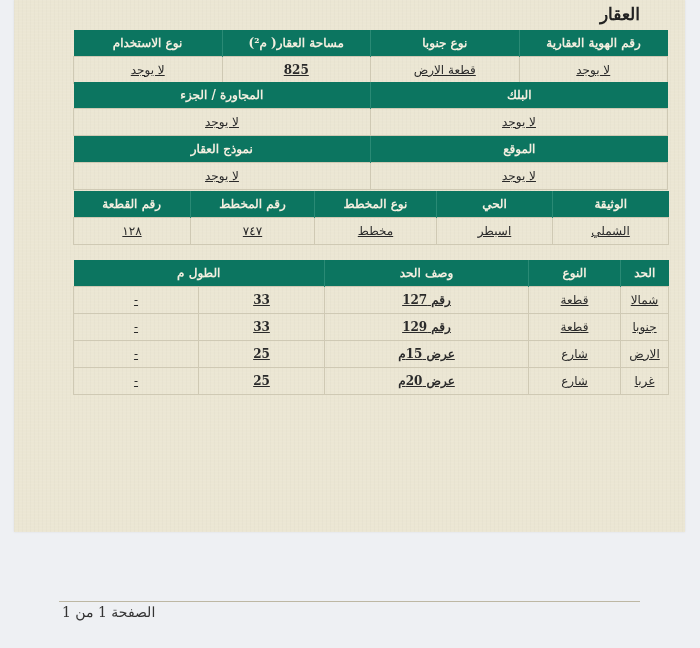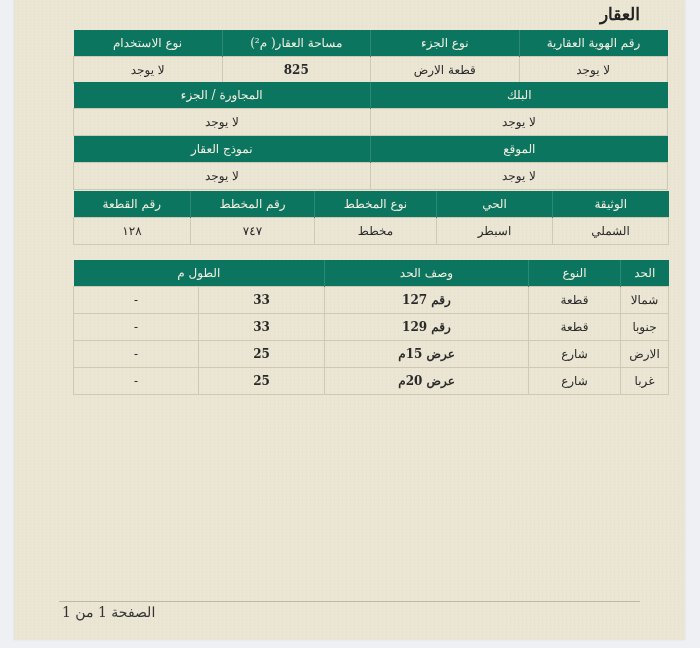--- a/index.html
+++ b/index.html
@@ -12,21 +12,21 @@
     background: #eef0f3;
     position: relative;
     overflow: hidden;
     font-family: "DejaVu Serif", "Liberation Serif", serif;
   }
   .paper {
     position: absolute;
     left: 14px;
     top: 0;
     width: 671px;
-    height: 640px;
+    height: 532px;
     background: #ebe6d3;
     background-image:
       repeating-linear-gradient(0deg, rgba(255,255,255,0.05) 0px, rgba(255,255,255,0.05) 1px, transparent 1px, transparent 3px),
       repeating-linear-gradient(90deg, rgba(0,0,0,0.015) 0px, rgba(0,0,0,0.015) 1px, transparent 1px, transparent 4px);
     box-shadow: 0 0 2px rgba(0,0,0,0.08);
   }
   .section-title {
     position: absolute;
     right: 45px;
     top: 4px;
@@ -39,36 +39,37 @@
     position: absolute;
     left: 59px;
     width: 595px;
     border-collapse: collapse;
     direction: rtl;
     table-layout: fixed;
   }
   table.grid th {
     background: #0c7560;
     color: #f3efe0;
-    font-weight: normal;
+    font-weight: bold;
     font-size: 12px;
     height: 26px;
     padding: 0;
     text-align: center;
     border-left: 1px solid #2a8a75;
     border-right: 1px solid #2a8a75;
   }
   table.grid td {
     font-size: 12px;
     color: #2a2a2a;
     height: 26px;
     padding: 0;
     text-align: center;
     border: 1px solid #cfc9b4;
     background: transparent;
+    text-decoration: underline;
   }
   table.grid th:first-child { border-right: none; }
   table.grid th:last-child { border-left: none; }
   .num { font-weight: bold; }
 
   .footer-line {
     position: absolute;
     left: 45px;
     right: 45px;
     top: 601px;
@@ -108,21 +109,21 @@
 <body>
 
 <div class="paper">
 
   <div class="section-title">العقار</div>
 
   <table class="grid" style="top:30px;">
     <tbody>
         <tr>
       <th>رقم الهوية العقارية</th>
-      <th>نوع الجزء</th>
+      <th>نوع جنوبا</th>
       <th>مساحة العقار( م²)</th>
       <th>نوع الاستخدام</th>
     </tr>
     <tr>
       <td>لا يوجد</td>
       <td>قطعة الارض</td>
       <td class="num">825</td>
       <td>لا يوجد</td>
     </tr>
   </tbody>

